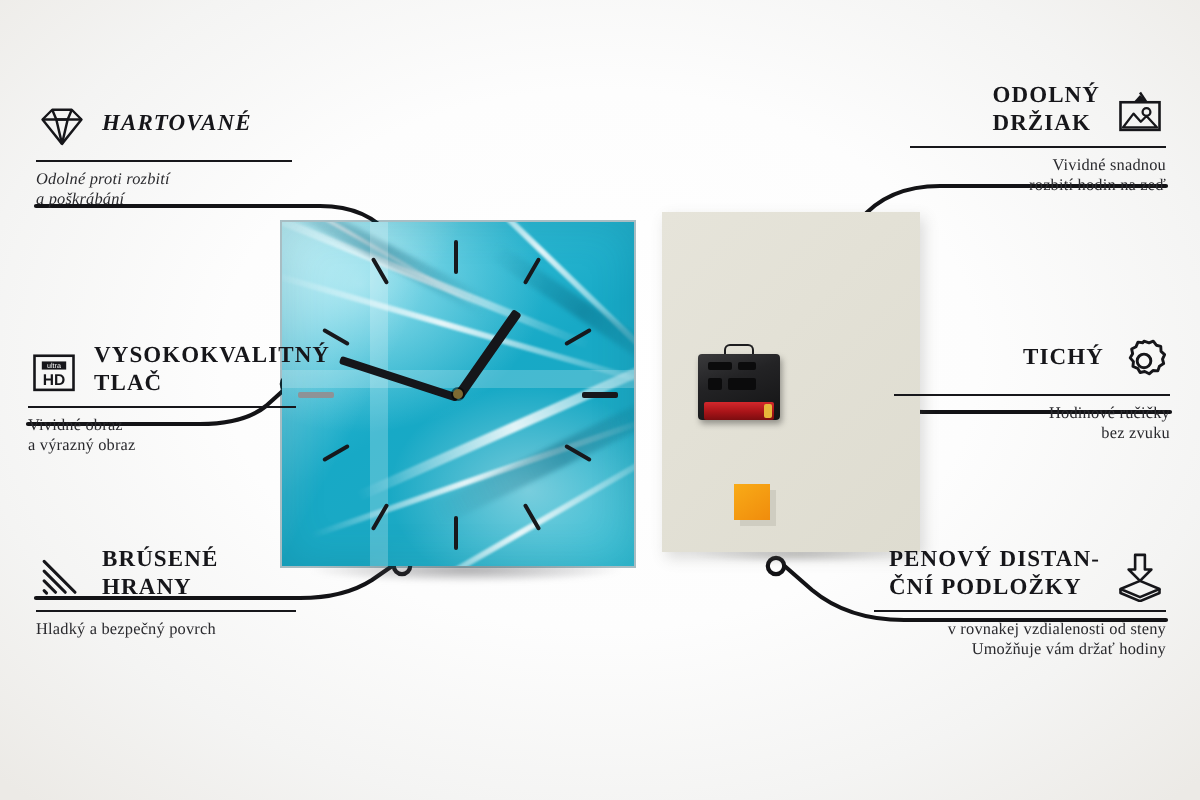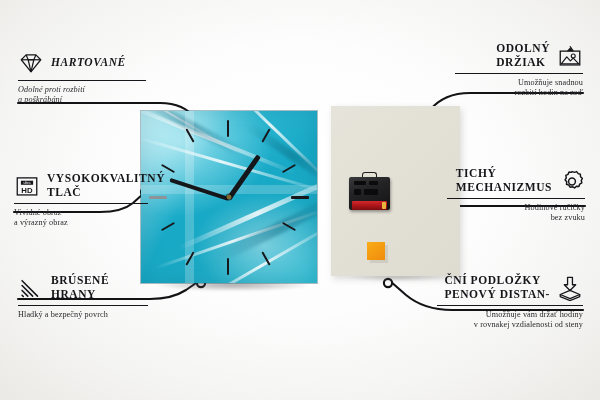--- a/index.html
+++ b/index.html
@@ -276,55 +276,54 @@
       <svg class="icon" viewBox="0 0 32 32">
         <path d="M16,4 L20,10" fill="none" stroke="#16161a" stroke-width="1.5"></path>
         <path d="M12,10 L16,5.5 L20,10 Z" fill="#16161a"></path>
         <rect x="4" y="10" width="24" height="17" fill="none" stroke="#16161a" stroke-width="1.6"></rect>
         <circle cx="20" cy="16" r="2.4" fill="none" stroke="#16161a" stroke-width="1.4"></circle>
         <path d="M5.5,25.5 L12,17 L16.5,22 L20,18.5 L26.5,25.5 Z" fill="none" stroke="#16161a" stroke-width="1.4" stroke-linejoin="round"></path>
       </svg>
     </div>
     <div class="rule"></div>
     <div class="desc">
-      <div>Umožňuje snadnou</div>
+      <div>Vividné snadnou</div>
       <div>rozbití hodin na zeď</div>
     </div>
   </div>
 
   <div class="feat right" style="left:447px;top:167px;width:138px;">
     <div class="head">
       <div class="titles">
         <div>TICHÝ</div>
-        <div>MECHANIZMUS</div>
       </div>
       <svg class="icon" viewBox="0 0 32 32">
         <path d="M16,3.2 l3.1,1.0 l2.6,-1.0 l1.9,2.5 l2.7,0.7 l0.2,3.1 l2.2,2.0 l-1.3,2.8 l0.7,2.7 l-2.6,1.6 l-1.0,2.9 l-3.0,-0.2 l-2.3,2.0 l-2.7,-1.4 l-2.9,0.6 l-1.5,-2.6 l-2.9,-1.1 l0.3,-3.0 l-2.0,-2.3 l1.5,-2.6 l-0.6,-2.9 l2.7,-1.4 l1.2,-2.8 l3.0,0.4 Z" transform="translate(0,1.2)" fill="none" stroke="#16161a" stroke-width="1.8" stroke-linejoin="round"></path>
         <circle cx="16" cy="16.6" r="4.2" fill="none" stroke="#16161a" stroke-width="1.8"></circle>
       </svg>
     </div>
     <div class="rule"></div>
     <div class="desc">
       <div>Hodinové ručičky</div>
       <div>bez zvuku</div>
     </div>
   </div>
 
   <div class="feat right" style="left:437px;top:274px;width:146px;">
     <div class="head">
       <div class="titles">
+        <div>PENOVÝ DISTAN-</div>
         <div>ČNÍ PODLOŽKY</div>
-        <div>PENOVÝ DISTAN-</div>
       </div>
       <svg class="icon" viewBox="0 0 32 32">
         <path d="M13,3 L19,3 L19,12 L23,12 L16,19 L9,12 L13,12 Z" fill="none" stroke="#16161a" stroke-width="1.6" stroke-linejoin="round"></path>
         <path d="M16,19 L4,24 L16,29 L28,24 Z" fill="none" stroke="#16161a" stroke-width="1.6" stroke-linejoin="round"></path>
         <path d="M4,24 L4,26.5 L16,31.5 L28,26.5 L28,24" fill="none" stroke="#16161a" stroke-width="1.6" stroke-linejoin="round"></path>
       </svg>
     </div>
     <div class="rule"></div>
     <div class="desc">
+      <div>v rovnakej vzdialenosti od steny</div>
       <div>Umožňuje vám držať hodiny</div>
-      <div>v rovnakej vzdialenosti od steny</div>
     </div>
   </div>
 
 </div>
 
 </body></html>

